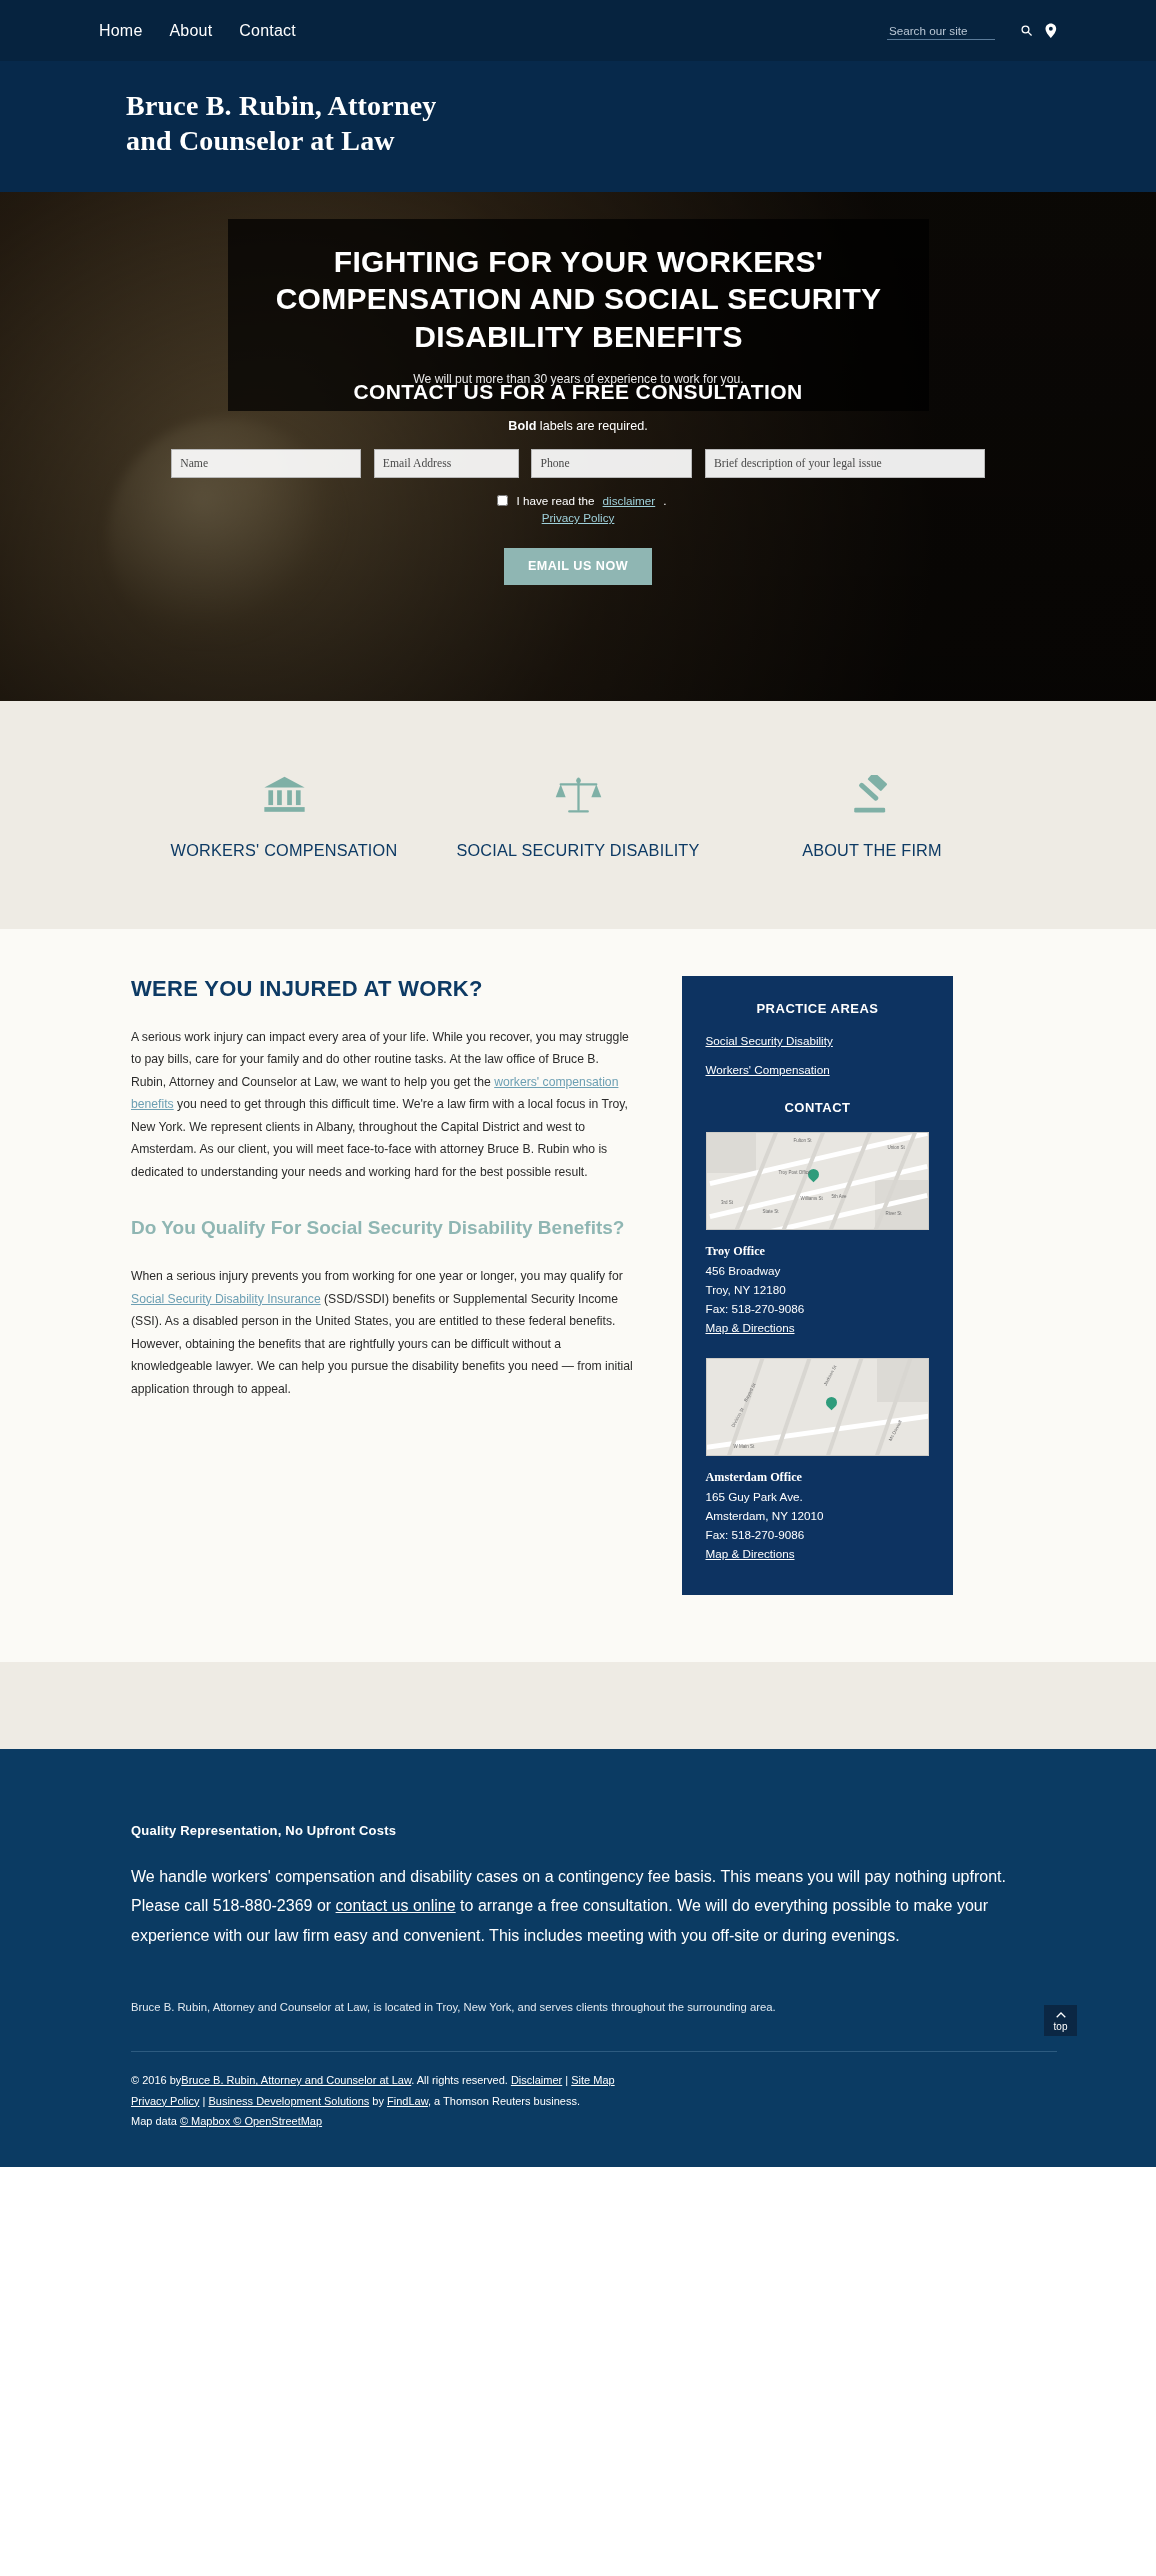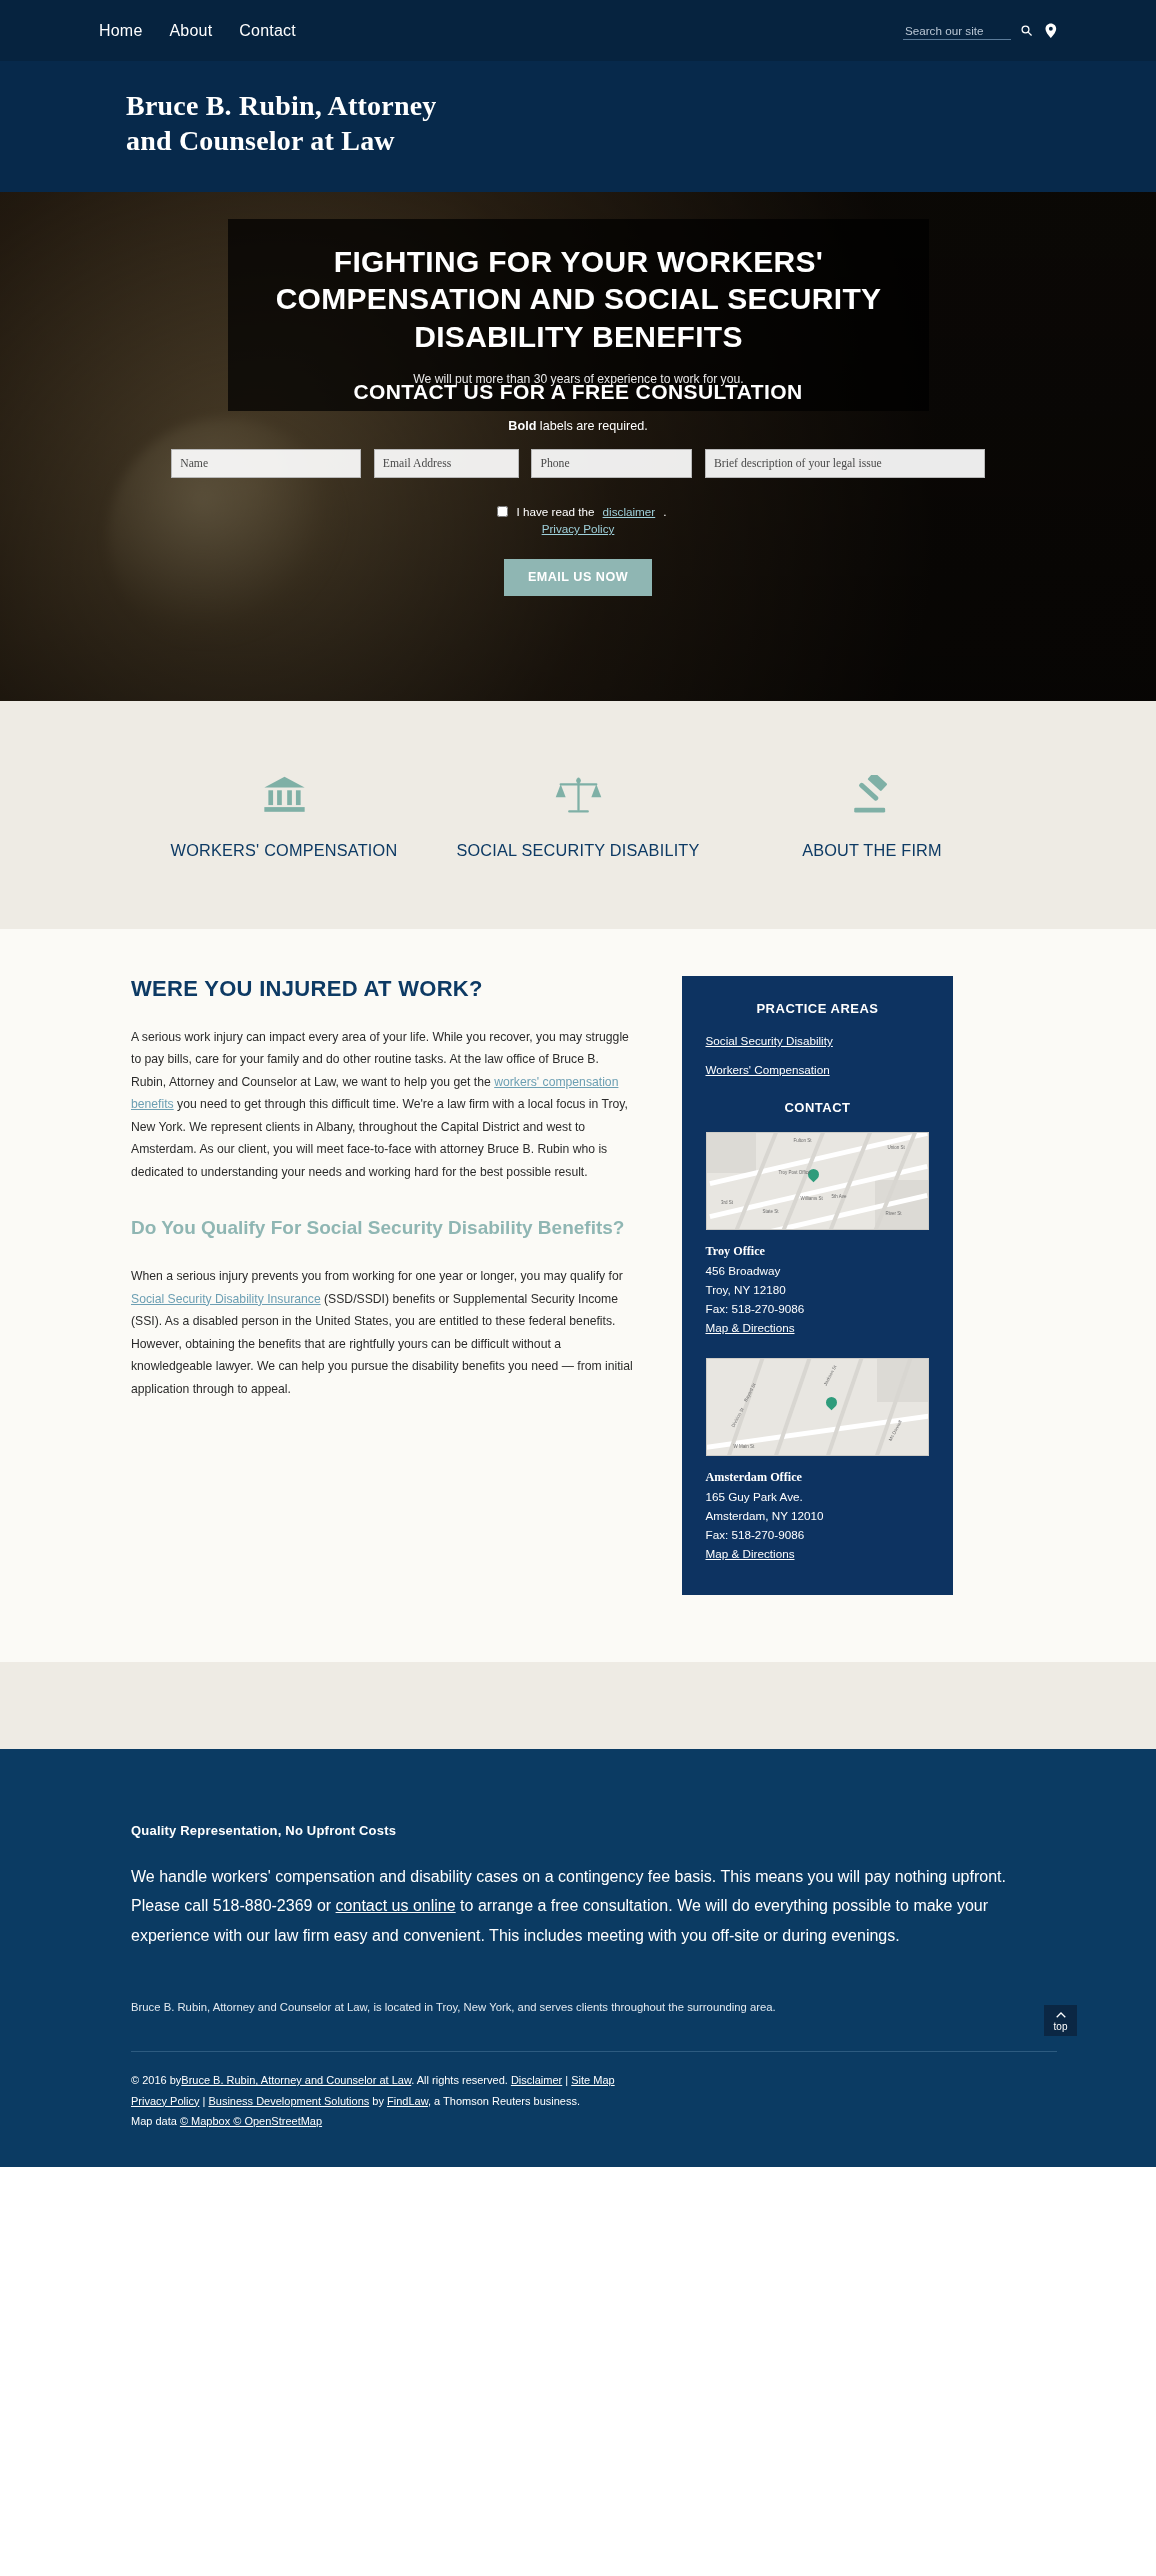--- a/index.html
+++ b/index.html
@@ -29,21 +29,21 @@
   }
   .topnav-right {
     margin-left: auto;
     display: flex;
     align-items: center;
     gap: 12.6px;
   }
   .search-wrap {
     display: flex;
     align-items: center;
-    gap: 9px;
+    gap: 25px;
   }
   .search-input {
     background: transparent;
     border: none;
     border-bottom: 0.9px solid #5b7b99;
     color: #cfdbe6;
     font-size: 11.7px;
     font-family: "Liberation Sans", sans-serif;
     width: 108px;
     padding: 2.7px 1.8px;
@@ -146,21 +146,21 @@
     padding: 3.6px 8.1px;
     outline: none;
   }
   .f-name { width: 190px; }
   .f-email { width: 145px; }
   .f-phone { width: 161px; }
   .f-desc { width: 280px; }
   .form-row input::placeholder { color: #4a4a4a; }
 
   .disclaimer-row {
-    margin-top: 27px;
+    margin-top: 16px;
     display: flex;
     align-items: center;
     justify-content: center;
     gap: 8.1px;
     font-size: 11.7px;
     color: #ffffff;
     padding-left: 8px;
   }
   .disclaimer-row input[type=checkbox] {
     width: 11px; height: 11px; margin: 0;

